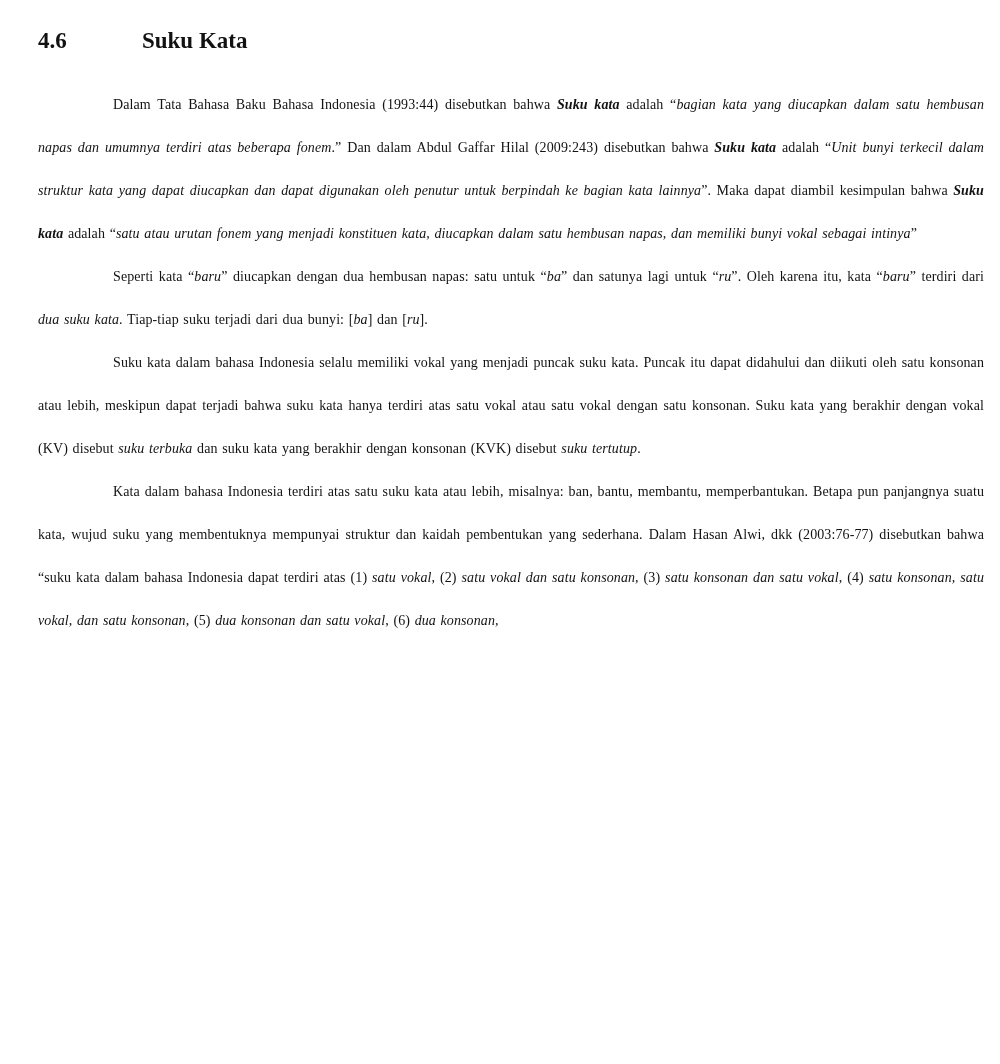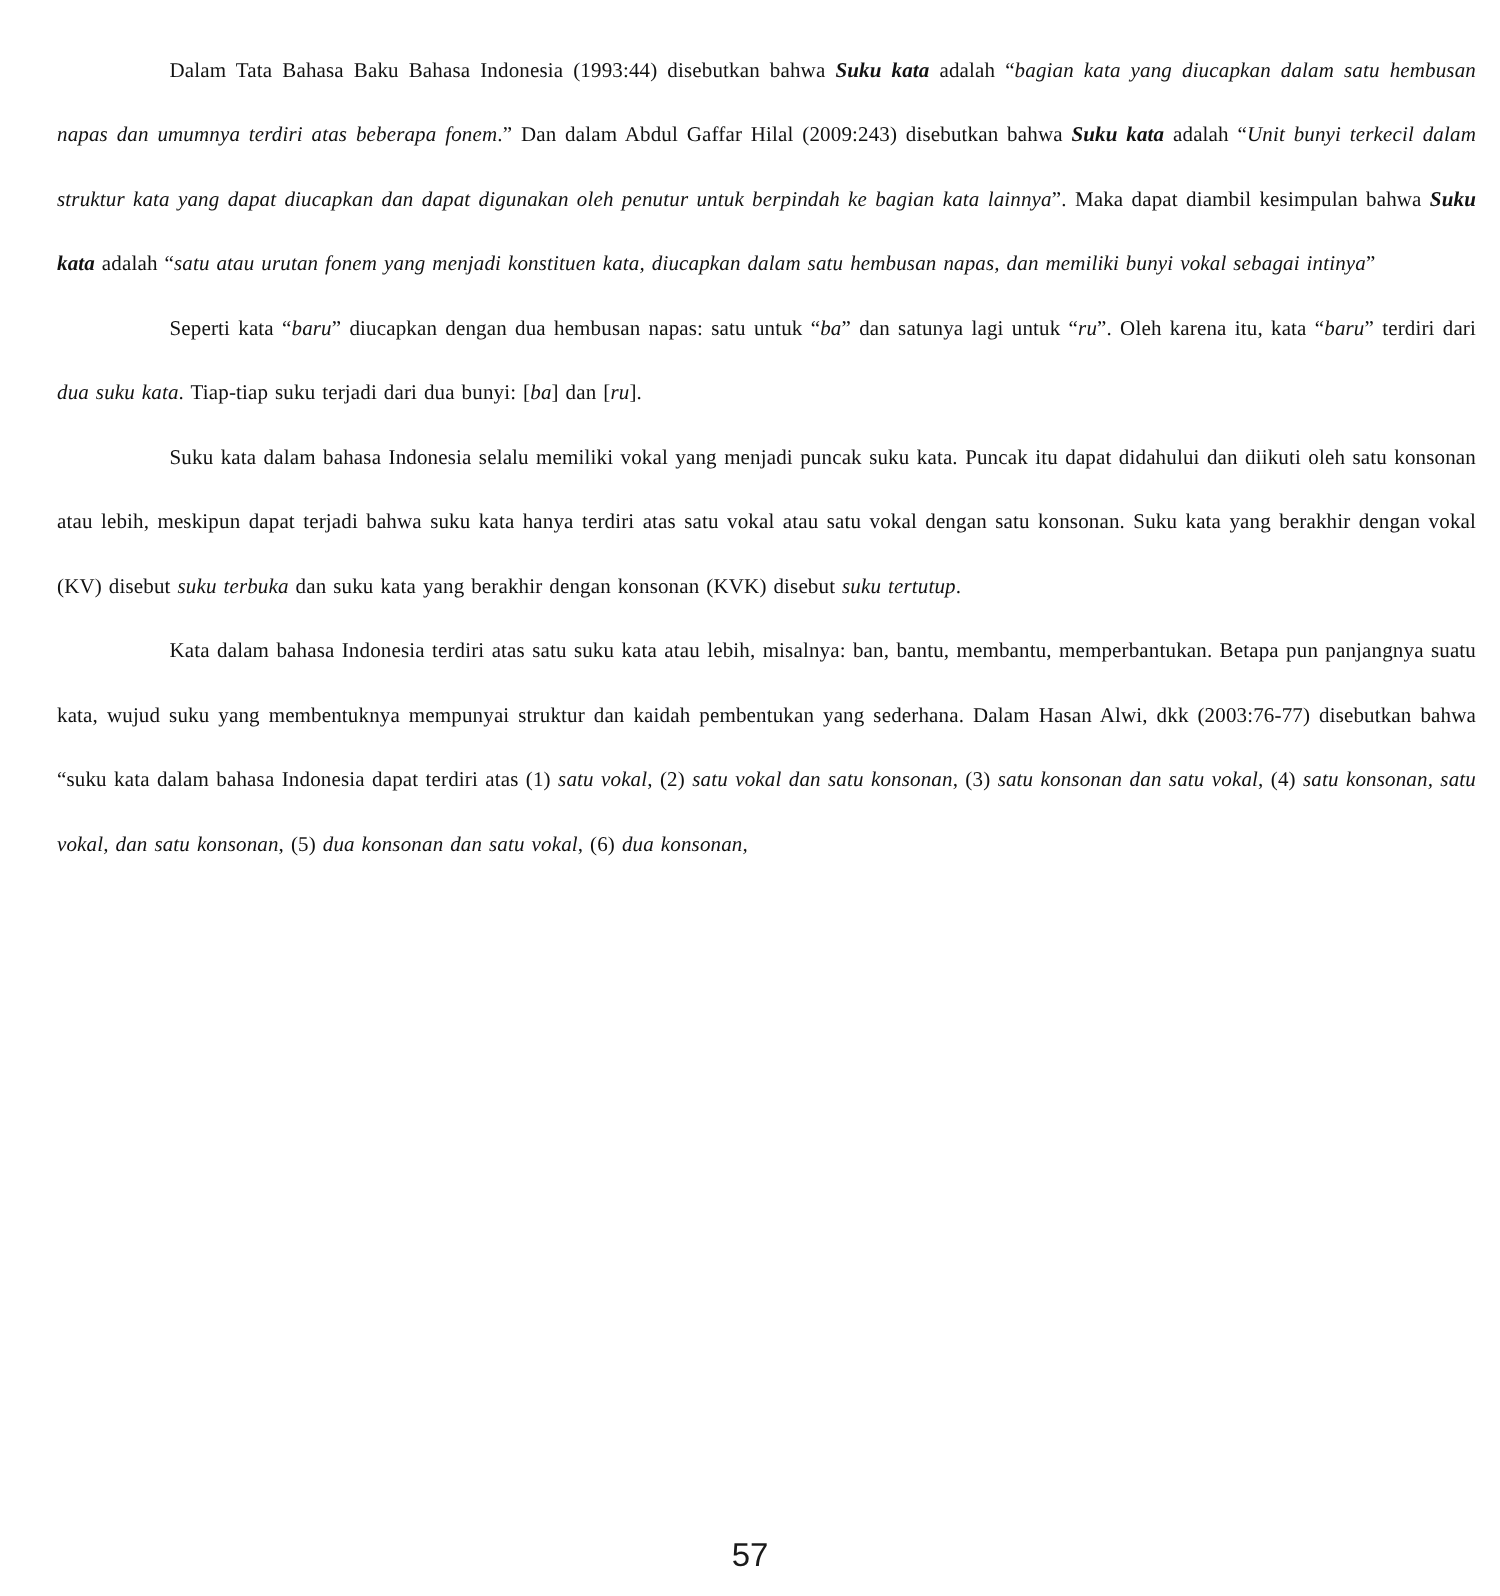--- a/index.html
+++ b/index.html
@@ -48,22 +48,24 @@
     text-align: center;
     font-family: "Liberation Sans", "DejaVu Sans", sans-serif;
     font-size: 22px;
     color: #1a1a1a;
   }
 </style>
 </head>
 <body>
 
 <div class="page">
+  <div class="heading">
+    <span class="heading-number">4.6</span><span class="heading-title">Suku Kata</span>
+  </div>
 
   <div class="body-text" id="paragraphs">
       <p><span class="r">Dalam Tata Bahasa Baku Bahasa Indonesia (1993:44) disebutkan bahwa </span><span class="bi">Suku kata</span><span class="r"> adalah “</span><span class="i">bagian kata yang diucapkan dalam satu hembusan napas dan umumnya terdiri atas beberapa fonem</span><span class="r">.” Dan dalam Abdul Gaffar Hilal (2009:243) disebutkan bahwa </span><span class="bi">Suku kata</span><span class="r"> adalah “</span><span class="i">Unit bunyi terkecil dalam struktur kata yang dapat diucapkan dan dapat digunakan oleh penutur untuk berpindah ke bagian kata lainnya</span><span class="r">”. Maka dapat diambil kesimpulan bahwa </span><span class="bi">Suku kata</span><span class="r"> adalah “</span><span class="i">satu atau urutan fonem yang menjadi konstituen kata, diucapkan dalam satu hembusan napas, dan memiliki bunyi vokal sebagai intinya</span><span class="r">”</span></p>
       <p><span class="r">Seperti kata “</span><span class="i">baru</span><span class="r">” diucapkan dengan dua hembusan napas: satu untuk “</span><span class="i">ba</span><span class="r">” dan satunya lagi untuk “</span><span class="i">ru</span><span class="r">”. Oleh karena itu, kata “</span><span class="i">baru</span><span class="r">” terdiri dari </span><span class="i">dua suku kata</span><span class="r">. Tiap-tiap suku terjadi dari dua bunyi: [</span><span class="i">ba</span><span class="r">] dan [</span><span class="i">ru</span><span class="r">].</span></p>
       <p><span class="r">Suku kata dalam bahasa Indonesia selalu memiliki vokal yang menjadi puncak suku kata. Puncak itu dapat didahului dan diikuti oleh satu konsonan atau lebih, meskipun dapat terjadi bahwa suku kata hanya terdiri atas satu vokal atau satu vokal dengan satu konsonan. Suku kata yang berakhir dengan vokal (KV) disebut </span><span class="i">suku terbuka</span><span class="r"> dan suku kata yang berakhir dengan konsonan (KVK) disebut </span><span class="i">suku tertutup</span><span class="r">.</span></p>
       <p><span class="r">Kata dalam bahasa Indonesia terdiri atas satu suku kata atau lebih, misalnya: ban, bantu, membantu, memperbantukan. Betapa pun panjangnya suatu kata, wujud suku yang membentuknya mempunyai struktur dan kaidah pembentukan yang sederhana. Dalam Hasan Alwi, dkk (2003:76-77) disebutkan bahwa “suku kata dalam bahasa Indonesia dapat terdiri atas (1) </span><span class="i">satu vokal</span><span class="r">, (2) </span><span class="i">satu vokal dan satu konsonan</span><span class="r">, (3) </span><span class="i">satu konsonan dan satu vokal</span><span class="r">, (4) </span><span class="i">satu konsonan, satu vokal, dan satu konsonan</span><span class="r">, (5) </span><span class="i">dua konsonan dan satu vokal</span><span class="r">, (6) </span><span class="i">dua konsonan,</span></p>
     </div>
 
-  <div class="page-number">57</div>
 </div>
 
 </body></html>

